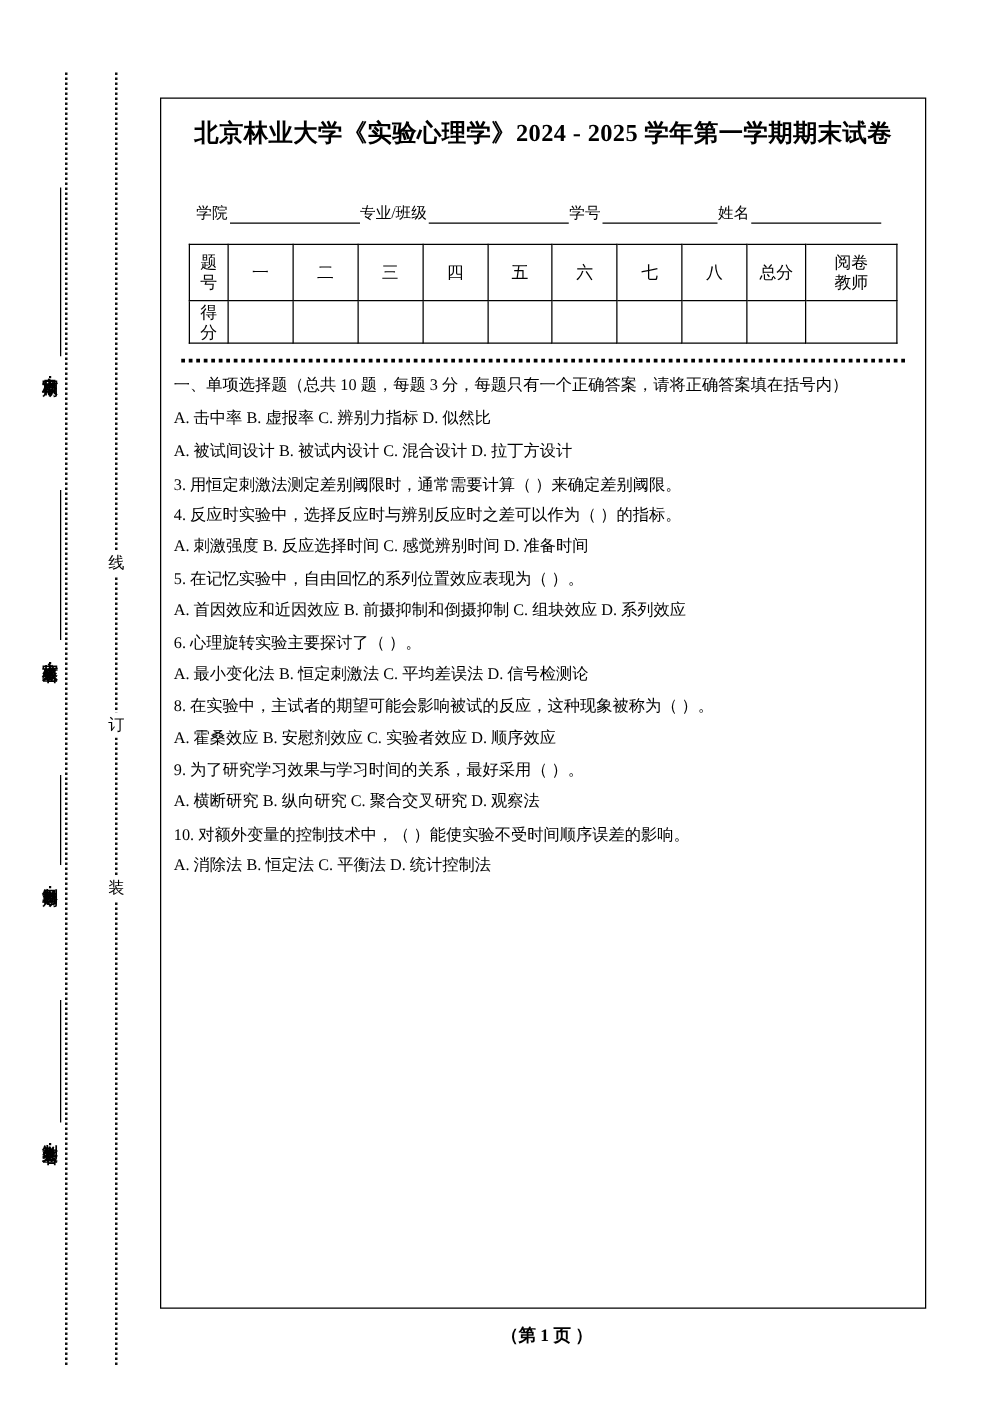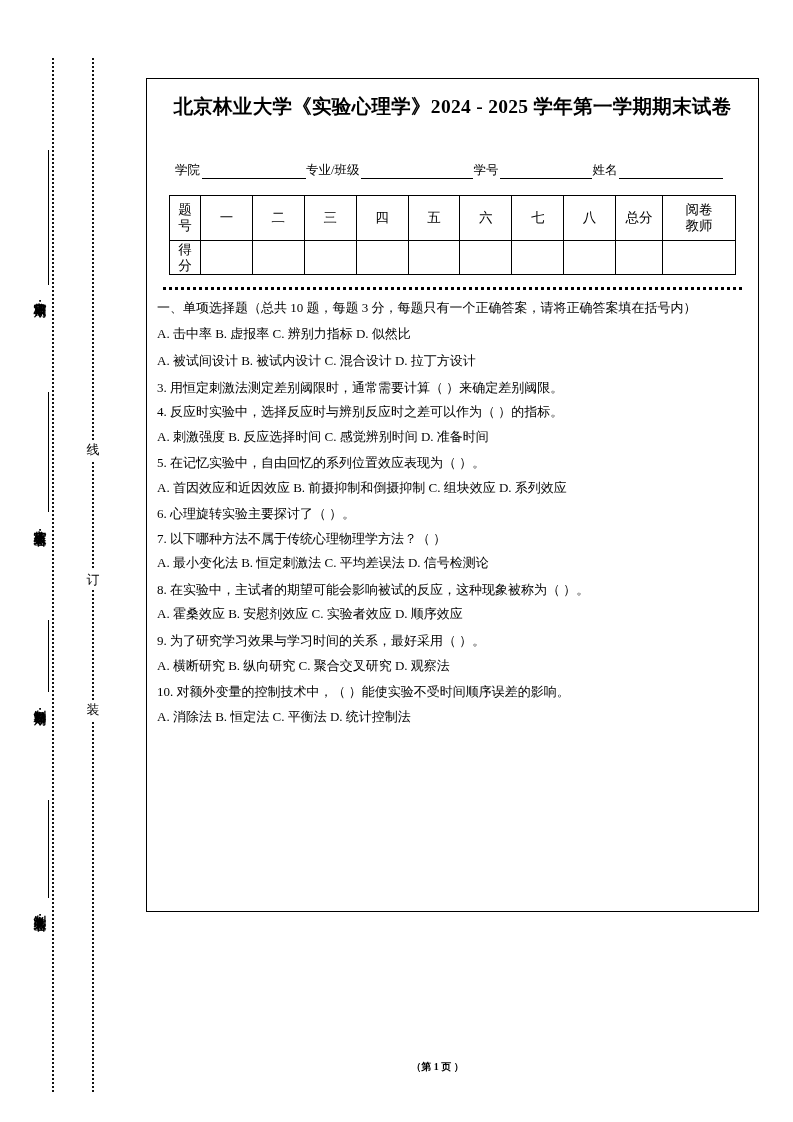--- a/index.html
+++ b/index.html
@@ -74,24 +74,24 @@
     border-left: 1px solid #000;
   }
   #rule-1 { top: 150px;  height: 135px; }
   #rule-2 { top: 392px;  height: 120px; }
   #rule-3 { top: 620px;  height: 72px;  }
   #rule-4 { top: 800px;  height: 98px;  }
 
   
   #sheet {
     position: absolute;
-    left: 146px;
+    left: 128px;
     top: 78px;
     width: 613px;
-    height: 834px;
+    height: 969px;
     border: 1.4px solid #000;
     box-sizing: border-box;
     padding: 0;
   }
 
   #paper-title {
     margin: 14px 6px 0 6px;
     text-align: center;
     font-size: 19.5px;
     font-weight: bold;
@@ -184,21 +184,21 @@
     text-indent: 12px;
   }
 
   
   #page-footer {
     position: absolute;
     left: 131px;
     top: 1060px;
     width: 613px;
     text-align: center;
-    font-size: 10px;
+    font-size: 14px;
     font-weight: bold;
     font-family: "Liberation Serif", "DejaVu Serif", serif;
   }
 </style>
 </head>
 <body>
 
 <div id="binding-margin">
   <div class="dotted-rail" id="rail-outer"></div>
   <div class="dotted-rail" id="rail-inner"></div>
@@ -296,21 +296,20 @@
     <div class="q-stem">3.  用恒定刺激法测定差别阈限时，通常需要计算（  ）来确定差别阈限。</div>
 
     <div class="q-stem">4.  反应时实验中，选择反应时与辨别反应时之差可以作为（  ）的指标。</div>
     <div class="q-options">A.  刺激强度   B.  反应选择时间   C.  感觉辨别时间   D.  准备时间</div>
 
     <div class="q-stem">5.  在记忆实验中，自由回忆的系列位置效应表现为（  ）。</div>
     <div class="q-options">A.  首因效应和近因效应   B.  前摄抑制和倒摄抑制   C.  组块效应   D.  系列效应</div>
 
     <div class="q-stem">6.  心理旋转实验主要探讨了（  ）。</div>
 
-    <div class="q-stem">7.  以下哪种方法不属于传统心理物理学方法？（  ）</div>
     <div class="q-options">A.  最小变化法   B.  恒定刺激法   C.  平均差误法   D.  信号检测论</div>
 
     <div class="q-stem">8.  在实验中，主试者的期望可能会影响被试的反应，这种现象被称为（  ）。</div>
     <div class="q-options">A.  霍桑效应   B.  安慰剂效应   C.  实验者效应   D.  顺序效应</div>
 
     <div class="q-stem">9.  为了研究学习效果与学习时间的关系，最好采用（  ）。</div>
     <div class="q-options">A.  横断研究   B.  纵向研究   C.  聚合交叉研究   D.  观察法</div>
 
     <div class="q-stem">10.  对额外变量的控制技术中，（  ）能使实验不受时间顺序误差的影响。</div>
     <div class="q-options">A.  消除法   B.  恒定法   C.  平衡法   D.  统计控制法</div>

